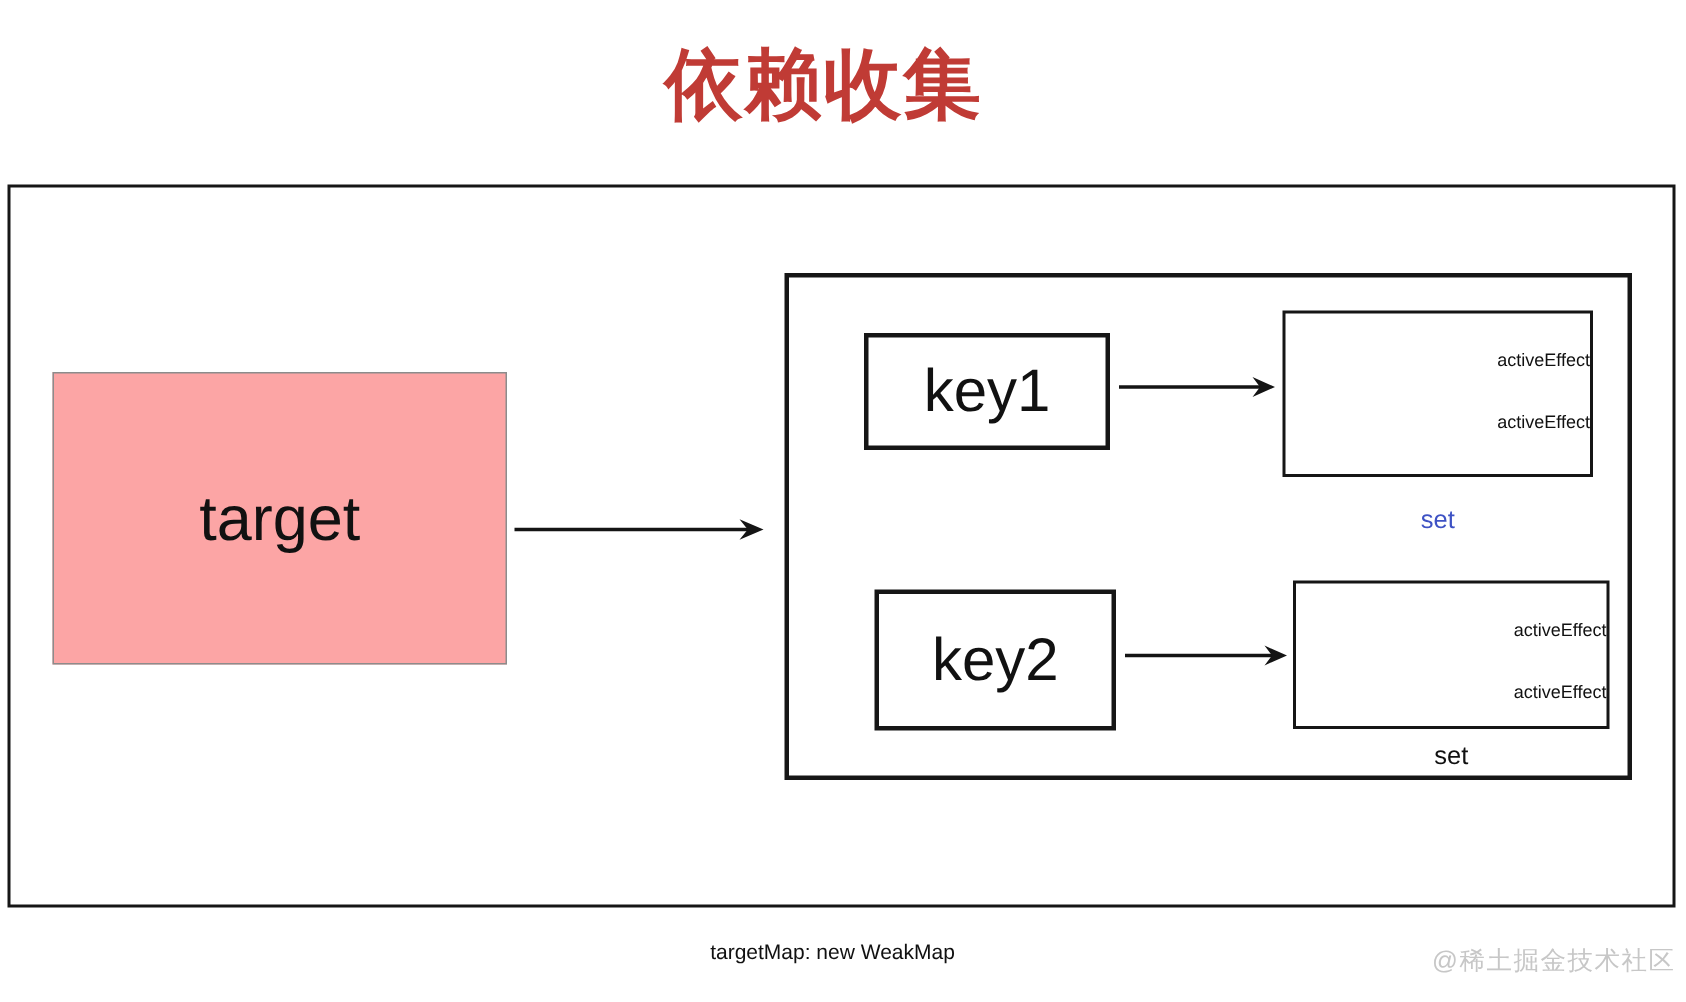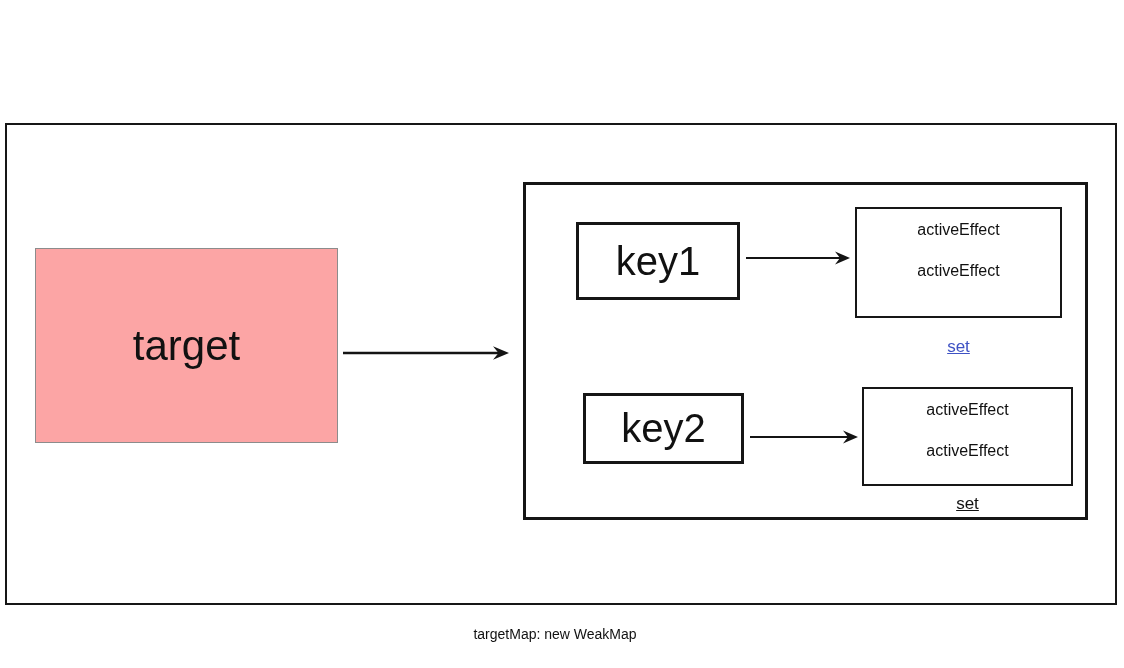--- a/index.html
+++ b/index.html
@@ -67,41 +67,41 @@
     border: 3px solid var(--line-black, #161616);
     box-sizing: border-box;
     display: flex;
     align-items: center;
     justify-content: center;
     font-size: 40px;
     color: #111111;
     background: #ffffff;
   }
   .key1-box { left: 576px; top: 222px; width: 164px; height: 78px; }
-  .key2-box { left: 583px; top: 393px; width: 161px; height: 71px; }
+  .key2-box { left: 583px; top: 393px; width: 161px; height: 94px; }
 
   .effect-box {
     border: 2px solid var(--line-black, #161616);
     box-sizing: border-box;
-    text-align: center;
-    font-size: 16px;
+    text-align: right;
+    font-size: 12px;
     color: #111111;
     background: #ffffff;
+    padding-top: 11px;
   }
   .effect-box .effect-line {
     line-height: 41px;
     height: 41px;
   }
   .effect-box-1 { left: 855px; top: 207px; width: 207px; height: 111px; }
   .effect-box-2 { left: 862px; top: 387px; width: 211px; height: 99px; }
 
   .set-label {
     text-align: center;
     font-size: 17px;
-    text-decoration: underline;
   }
   .set-label-1 { left: 855px; top: 337px; width: 207px; color: var(--set-blue, #3e52c4); }
   .set-label-2 { left: 862px; top: 494px; width: 211px; color: #111111; }
 
   .deps-caption {
     left: 740px;
     top: 547px;
     width: 200px;
     text-align: center;
     font-size: 18px;
@@ -125,20 +125,21 @@
     letter-spacing: 1px;
   }
 
   svg.arrow { overflow: visible; }
 </style>
 </head>
 <body>
 
 <div class="page">
 
+  <div class="abs title">依赖收集</div>
 
   <div class="abs outer-box"></div>
 
   <div class="abs target-box">
     <span>target</span>
   </div>
 
   <svg class="abs arrow" style="left:341px; top:344px;" width="170" height="18" viewBox="0 0 170 18">
     <line x1="2" y1="9" x2="160" y2="9" stroke="#141414" stroke-width="2.4"></line>
     <path d="M168,9 L152,2.2 L157.5,9 L152,15.8 Z" fill="#141414"></path>
@@ -174,14 +175,15 @@
   <div class="abs effect-box effect-box-2">
     <div class="effect-line">activeEffect</div>
     <div class="effect-line">activeEffect</div>
   </div>
 
   <div class="abs set-label set-label-2">set</div>
 
 
   <div class="abs outer-caption">targetMap: new WeakMap</div>
 
+  <div class="abs watermark">@稀土掘金技术社区</div>
 
 </div>
 
 </body></html>

